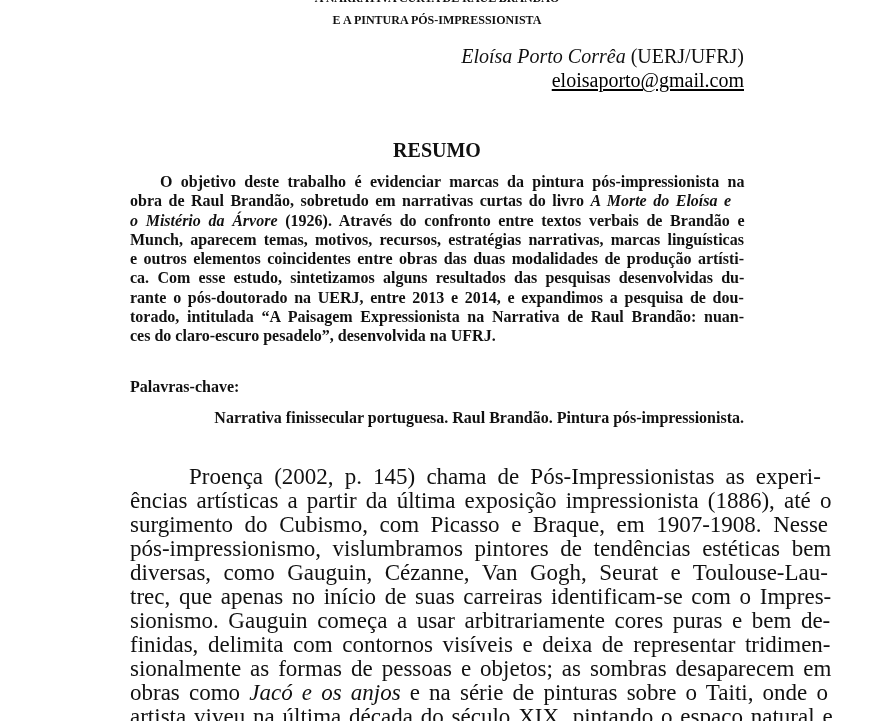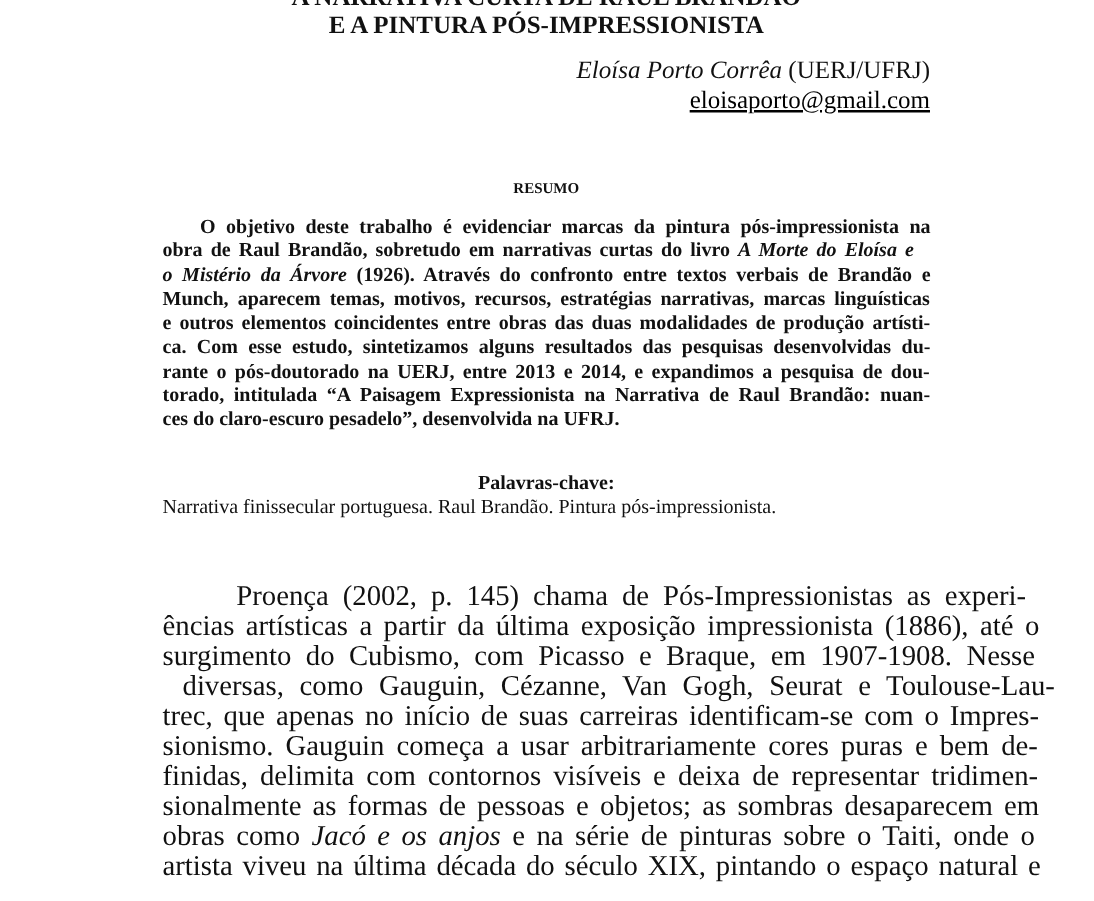--- a/index.html
+++ b/index.html
@@ -20,21 +20,21 @@
       left: 130px;
       top: 0;
       width: 614px;
     }
     .title {
       position: absolute;
       left: 0;
       width: 614px;
       text-align: center;
       font-weight: bold;
-      font-size: 20px;
+      font-size: 12px;
       line-height: 22px;
       letter-spacing: 0px;
       white-space: nowrap;
     }
     .title.l1 { top: -13px; }
     .title.l2 { top: 9px; }
     .author-line {
       position: absolute;
       right: 0;
       top: 44px;
@@ -56,21 +56,21 @@
       color: #000000;
       cursor: pointer;
     }
     .resumo-heading {
       position: absolute;
       left: 0;
       top: 141px;
       width: 614px;
       text-align: center;
       font-weight: bold;
-      font-size: 12px;
+      font-size: 20px;
       line-height: 19px;
     }
     .abstract {
       position: absolute;
       left: 0;
       top: 172px;
       width: 614px;
     }
     .abstract .aline {
       display: block;
@@ -84,32 +84,31 @@
       overflow: visible;
     }
     .abstract .aline.first { text-indent: 30px; }
     .abstract .aline.last { text-align-last: left; }
     .abstract i { font-style: italic; }
     .kw-heading {
       position: absolute;
       left: 0;
       top: 377px;
       width: 614px;
-      text-align: center;
       font-weight: bold;
       font-size: 16px;
       line-height: 19px;
     }
     .kw-text {
       position: absolute;
       left: 0;
-      top: 396px;
+      top: 408px;
       width: 614px;
-      text-align: left;
-      font-weight: normal;
+      text-align: right;
+      font-weight: bold;
       font-size: 16px;
       line-height: 19px;
       white-space: nowrap;
     }
     .body-text {
       position: absolute;
       left: 0;
       top: 465px;
       width: 614px;
     }
@@ -153,21 +152,22 @@
       <div class="aline last"><span>ces do claro-escuro pesadelo”, desenvolvida na UFRJ.</span></div>
     </div>
 
   <div class="kw-heading">Palavras-chave:</div>
   <div class="kw-text">Narrativa finissecular portuguesa. Raul Brandão. Pintura pós-impressionista.</div>
 
   <div class="body-text" id="body-text">
       <div class="bline first" style="white-space: nowrap; display: block; word-spacing: 5.375px; text-align-last: left; text-align: left;"><span>Proença (2002, p. 145) chama de Pós-Impressionistas as experi-</span></div>
       <div class="bline" style="white-space: nowrap; display: block; word-spacing: 3.4px; text-align-last: left; text-align: left;"><span>ências artísticas a partir da última exposição impressionista (1886), até o</span></div>
       <div class="bline" style="white-space: nowrap; display: block; word-spacing: 5.77778px; text-align-last: left; text-align: left;"><span>surgimento do Cubismo, com Picasso e Braque, em 1907-1908. Nesse</span></div>
-      <div class="bline" style="white-space: nowrap; display: block; word-spacing: 6.75px; text-align-last: left; text-align: left; margin-left: 16px;"><span>diversas, como Gauguin, Cézanne, Van Gogh, Seurat e Toulouse-Lau-</span></div>
+      <div class="bline" style="white-space: nowrap; display: block; word-spacing: 5.83333px; text-align-last: left; text-align: left;"><span>pós-impressionismo, vislumbramos pintores de tendências estéticas bem</span></div>
+      <div class="bline" style="white-space: nowrap; display: block; word-spacing: 6.75px; text-align-last: left; text-align: left;"><span>diversas, como Gauguin, Cézanne, Van Gogh, Seurat e Toulouse-Lau-</span></div>
       <div class="bline" style="white-space: nowrap; display: block; word-spacing: 2.90909px; text-align-last: left; text-align: left;"><span>trec, que apenas no início de suas carreiras identificam-se com o Impres-</span></div>
       <div class="bline" style="white-space: nowrap; display: block; word-spacing: 3.8px; text-align-last: left; text-align: left;"><span>sionismo. Gauguin começa a usar arbitrariamente cores puras e bem de-</span></div>
       <div class="bline" style="white-space: nowrap; display: block; word-spacing: 3.88889px; text-align-last: left; text-align: left;"><span>finidas, delimita com contornos visíveis e deixa de representar tridimen-</span></div>
       <div class="bline" style="white-space: nowrap; display: block; word-spacing: 3.2px; text-align-last: left; text-align: left;"><span>sionalmente as formas de pessoas e objetos; as sombras desaparecem em</span></div>
       <div class="bline" style="white-space: nowrap; display: block; word-spacing: 3.4px; text-align-last: left; text-align: left;"><span>obras como </span><i>Jacó e os anjos</i><span> e na série de pinturas sobre o Taiti, onde o</span></div>
       <div class="bline" style="white-space: nowrap; display: block; word-spacing: 2.08333px; text-align-last: left; text-align: left;"><span>artista viveu na última década do século XIX, pintando o espaço natural e</span></div>
     </div>
 
 </div>
 

